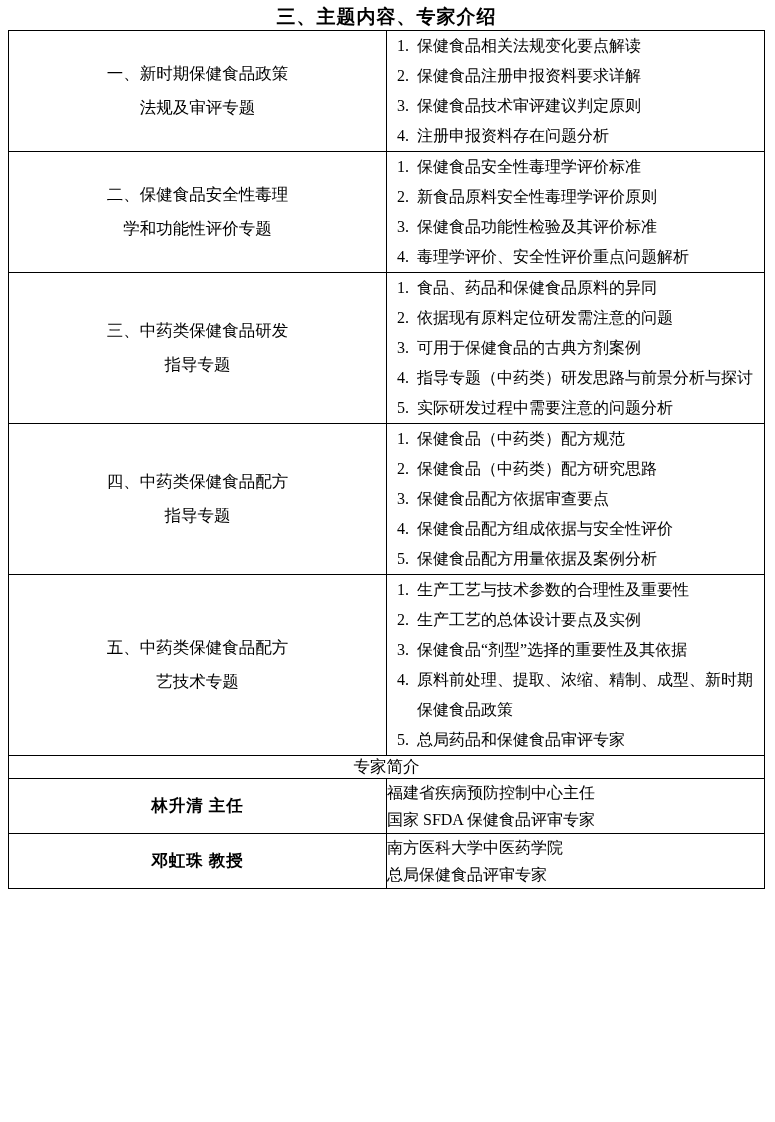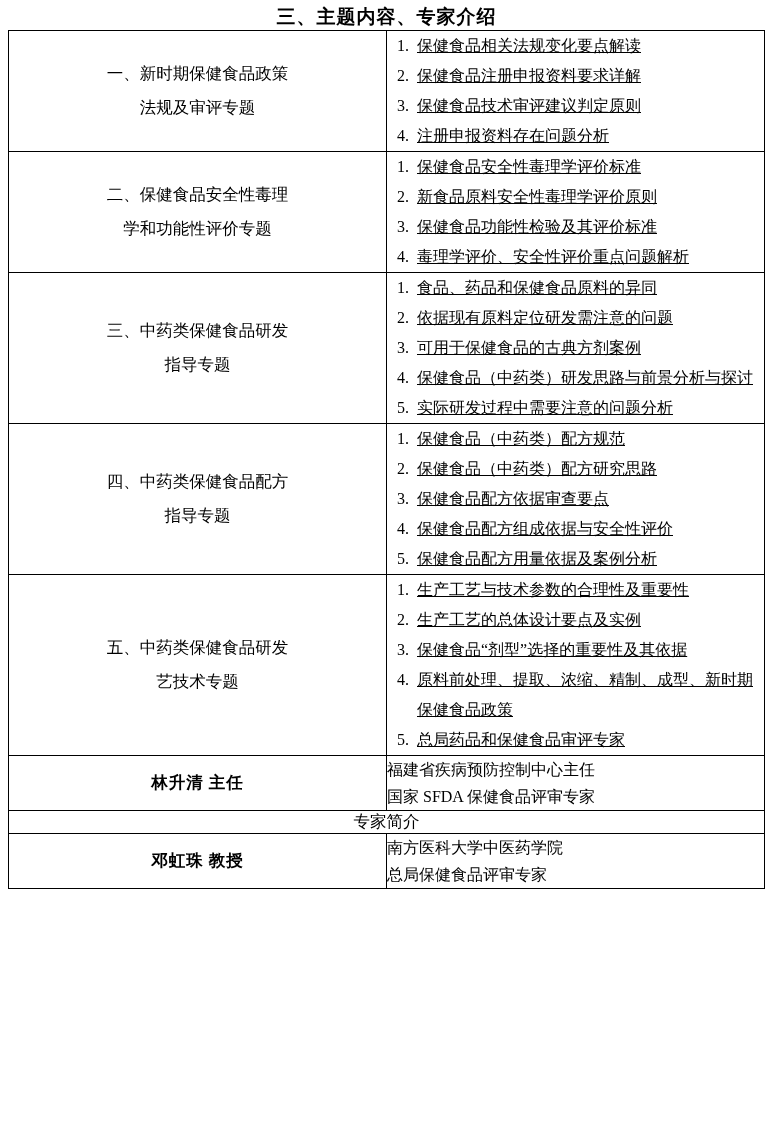--- a/index.html
+++ b/index.html
@@ -62,21 +62,20 @@
     line-height: 30px;
   }
   ol.items {
     margin: 0;
     padding: 0 0 0 26px;
     list-style-type: decimal;
   }
   ol.items li {
     margin: 0;
     padding: 0 0 0 4px;
-    text-decoration: underline;
   }
   .section-head {
     text-align: center;
     font-size: 16.5px;
     padding: 8px 0 9px 0;
   }
   .expert-name {
     width: 206px;
     text-align: center;
     font-size: 16.5px;
@@ -136,21 +135,21 @@
       <tr>
         <td class="topic-cell">
           <span class="ln">三、中药类保健食品研发</span>
           <span class="ln">指导专题</span>
         </td>
         <td class="items-cell">
           <ol class="items">
             <li>食品、药品和保健食品原料的异同</li>
             <li>依据现有原料定位研发需注意的问题</li>
             <li>可用于保健食品的古典方剂案例</li>
-            <li>保健食品（中药类）研发思路与前景分析与探讨</li>
+            <li>指导专题（中药类）研发思路与前景分析与探讨</li>
             <li>实际研发过程中需要注意的问题分析</li>
           </ol>
         </td>
       </tr>
 
       <tr>
         <td class="topic-cell">
           <span class="ln">四、中药类保健食品配方</span>
           <span class="ln">指导专题</span>
         </td>
@@ -160,47 +159,47 @@
             <li>保健食品（中药类）配方研究思路</li>
             <li>保健食品配方依据审查要点</li>
             <li>保健食品配方组成依据与安全性评价</li>
             <li>保健食品配方用量依据及案例分析</li>
           </ol>
         </td>
       </tr>
 
       <tr>
         <td class="topic-cell">
-          <span class="ln">五、中药类保健食品研发</span>
+          <span class="ln">五、中药类保健食品配方</span>
           <span class="ln">艺技术专题</span>
         </td>
         <td class="items-cell">
           <ol class="items">
             <li>生产工艺与技术参数的合理性及重要性</li>
             <li>生产工艺的总体设计要点及实例</li>
             <li>保健食品“剂型”选择的重要性及其依据</li>
             <li>原料前处理、提取、浓缩、精制、成型、新时期保健食品政策</li>
             <li>总局药品和保健食品审评专家</li>
           </ol>
         </td>
       </tr>
 
       <tr>
+        <td class="section-head" colspan="2">专家简介</td>
+      </tr>
+
+      <tr>
         <td class="expert-name">林升清  主任</td>
         <td class="expert-desc">
           <span class="ln">福建省疾病预防控制中心主任</span>
           <span class="ln">国家 SFDA 保健食品评审专家</span>
         </td>
       </tr>
 
       <tr>
-        <td class="section-head" colspan="2">专家简介</td>
-      </tr>
-
-      <tr>
         <td class="expert-name">邓虹珠  教授</td>
         <td class="expert-desc">
           <span class="ln">南方医科大学中医药学院</span>
           <span class="ln">总局保健食品评审专家</span>
         </td>
       </tr>
 
 
 
     </tbody>

